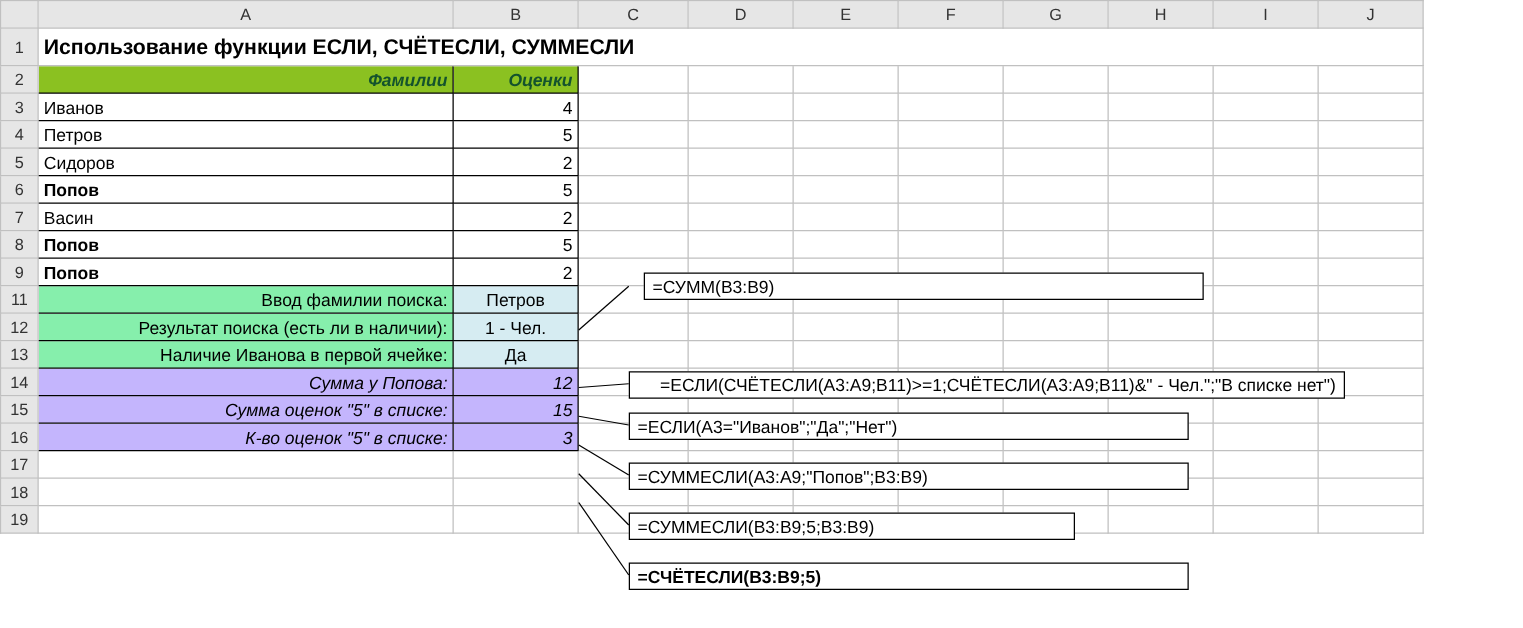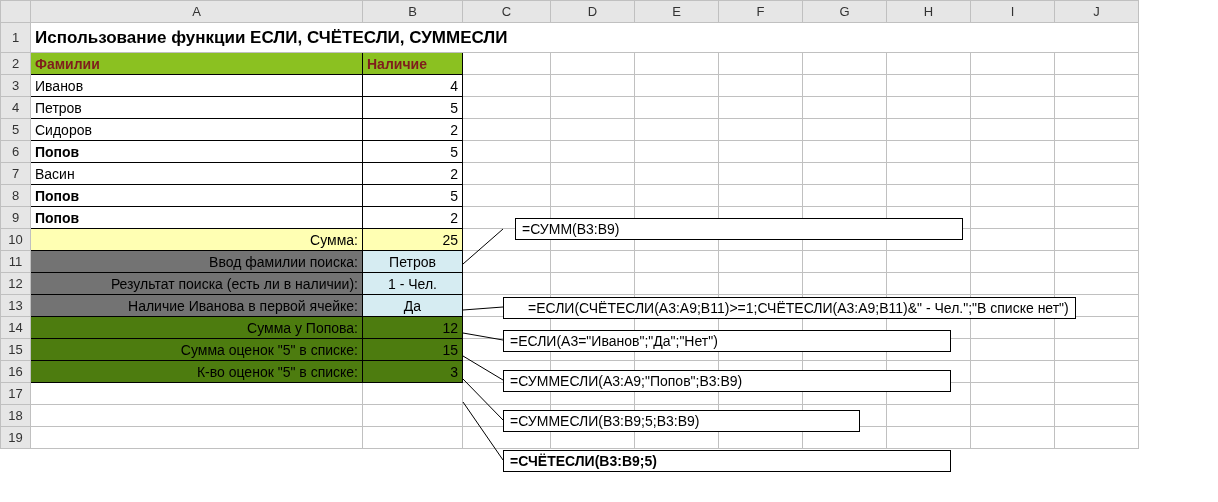--- a/index.html
+++ b/index.html
@@ -38,37 +38,38 @@
   .col-B { width: 100px; }
   .col-C { width: 88px; }
   .col-rest { width: 84px; }
 
   
   .title { font-weight: bold; font-size: 17px; text-align: left; }
 
   
   .hdr {
     background: #8bc121;
-    text-align: left;
+    text-align: right;
     font-weight: bold;
-    color: #7f1d1d;
+    font-style: italic;
+    color: #14532d;
     border: 1px solid #000 !important;
   }
   
   .bcell { border: 1px solid #000 !important; }
   .txt-l { text-align: left; }
   .txt-r { text-align: right; }
   .txt-c { text-align: center; }
   .bold { font-weight: bold; }
 
   
   .fill-yellow { background: #ffffb3; }
-  .fill-blue { background: #737373; }
+  .fill-blue { background: #86efac; }
   .fill-lightblue { background: #d6ecf2; }
-  .fill-orange { background: #4d7c0f; }
+  .fill-orange { background: #c4b5fd; font-style: italic; }
 
   
   .callout {
     position: absolute;
     background: #fff;
     border: 1px solid #000;
     font-size: 14px;
     padding: 2px 6px;
     white-space: nowrap;
   }
@@ -114,21 +115,21 @@
   </tr>
 
   <tr>
     <th class="rowhead">1</th>
     <td class="title" colspan="10" style="height:30px;margin-top:44px;">Использование функции ЕСЛИ, СЧЁТЕСЛИ, СУММЕСЛИ</td>
   </tr>
 
   <tr>
     <th class="rowhead">2</th>
     <td class="hdr">Фамилии</td>
-    <td class="hdr">Наличие</td>
+    <td class="hdr">Оценки</td>
     <td></td>
         <td></td>
         <td></td>
         <td></td>
         <td></td>
         <td></td>
         <td></td>
         <td></td>
   </tr>
 
@@ -217,33 +218,20 @@
     <td></td>
         <td></td>
         <td></td>
         <td></td>
         <td></td>
         <td></td>
         <td></td>
         <td></td>
       </tr>
 
-  <tr>
-        <th class="rowhead">10</th>
-    <td class="bcell fill-yellow txt-r">Сумма:</td>
-    <td class="bcell fill-yellow txt-r">25</td>
-    <td></td>
-        <td></td>
-        <td></td>
-        <td></td>
-        <td></td>
-        <td></td>
-        <td></td>
-        <td></td>
-      </tr>
 
   <tr>
         <th class="rowhead">11</th>
     <td class="bcell fill-blue txt-r">Ввод фамилии поиска:</td>
     <td class="bcell fill-lightblue txt-c">Петров</td>
     <td></td>
         <td></td>
         <td></td>
         <td></td>
         <td></td>

